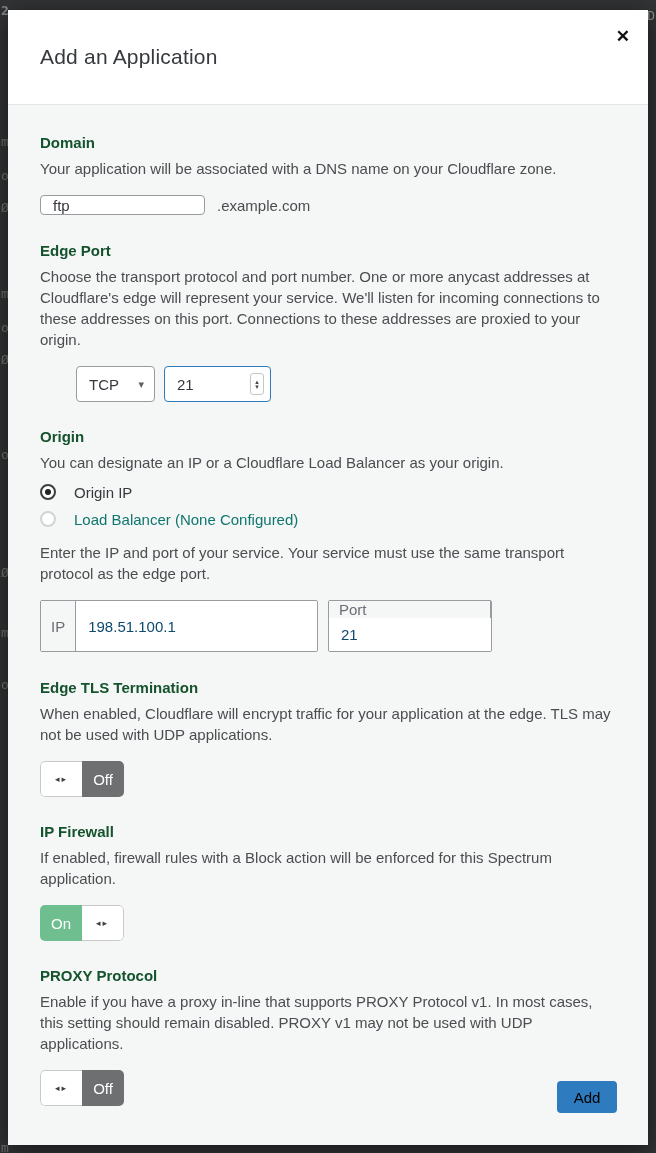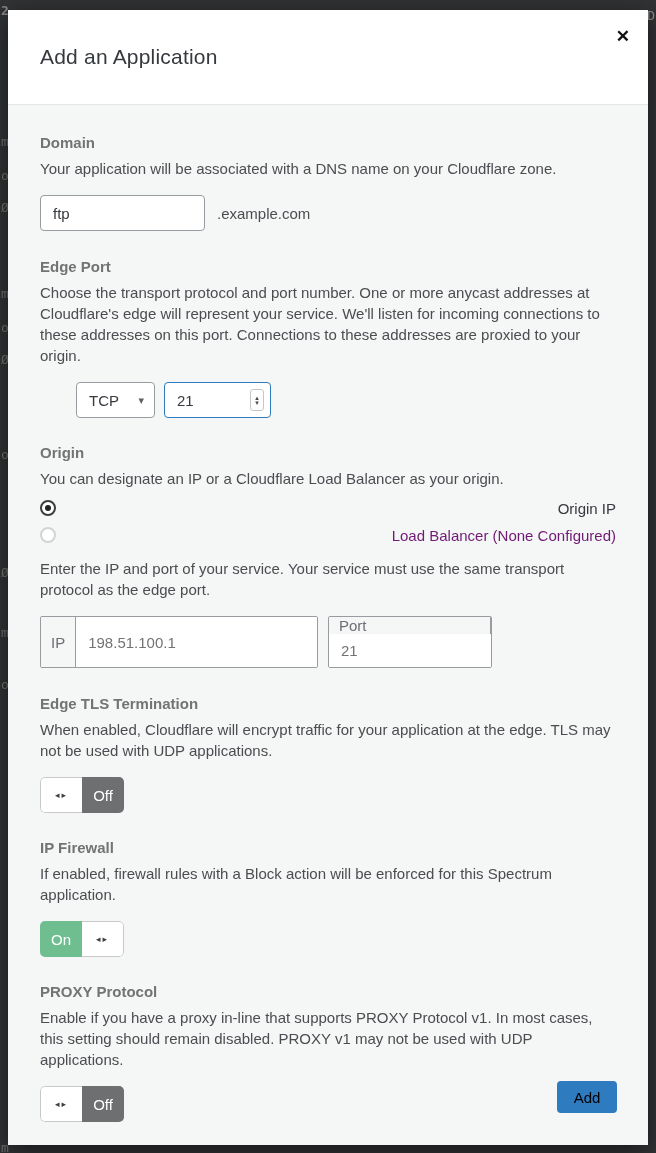--- a/index.html
+++ b/index.html
@@ -34,29 +34,29 @@
     font-size:21px; font-weight:400; color:#36393d; letter-spacing:.2px;
   }
   .close-btn {
     position:absolute; right:18px; top:18px; font-size:17px; font-weight:700;
     color:#111; cursor:pointer; line-height:1;
   }
 
   .modal-body { padding:29px 32px 0 32px; }
 
   .section-heading {
-    font-size:15px; font-weight:700; color:#737373; margin:0 0 7px 0;
+    font-size:15px; font-weight:700; color:#14532d; margin:0 0 7px 0;
   }
   .section-desc {
     font-size:15px; color:#4b4d51; line-height:21px; margin:0 0 16px 0;
   }
 
   
   .text-input {
-    height:36px; border:1px solid #989ba0; border-radius:4px; background:#fff;
+    height:20px; border:1px solid #989ba0; border-radius:4px; background:#fff;
     font-size:15px; color:#36393d; padding:0 12px; outline:none;
     font-family:"Liberation Sans", sans-serif;
   }
 
   .domain-row { display:flex; align-items:center; margin-bottom:27px; }
   .domain-input { width:165px; }
   .domain-suffix { font-size:15px; color:#4b4d51; margin-left:12px; }
 
   .edgeport-row { display:flex; align-items:flex-end; gap:9px; margin-bottom:26px;padding-left:36px; }
   .select {
@@ -76,48 +76,48 @@
     font-family:"Liberation Sans", sans-serif;
   }
   .spinner {
     width:14px; height:22px; border:1px solid #c6c6c6; border-radius:3px; background:#fff;
     display:flex; flex-direction:column; align-items:center; justify-content:center;
     cursor:pointer;
   }
   .spinner span { font-size:7px; line-height:5px; color:#4a4a4a; }
 
   
-  .radio-row { display:flex; align-items:center; height:22px; margin-bottom:5px; cursor:pointer;justify-content:space-between; }
+  .radio-row { display:flex; align-items:center; height:22px; margin-bottom:5px; cursor:pointer; }
   .radio-circle {
     width:16px; height:16px; border-radius:50%; border:2px solid #3b3d40;
     position:relative; background:#fff; flex:none;
   }
   .radio-circle.checked::after {
     content:""; position:absolute; left:3px; top:3px; width:6px; height:6px;
     border-radius:50%; background:#222;
   }
   .radio-circle.disabled { border-color:#d2d3d5; }
   .radio-label { margin-left:18px; font-size:15px; color:#36393d; }
-  .radio-label.disabled { color:#701a75; }
+  .radio-label.disabled { color:#0f766e; }
   .origin-desc2 { margin-top:12px; }
 
   
   .ipport-row { display:flex; gap:10px; margin-bottom:27px; }
   .input-group {
     display:flex; height:52px; border:1px solid #989ba0; border-radius:2px;
     background:#fff; overflow:hidden;
   }
   .ig-ip { width:278px; }
   .ig-port { width:164px;flex-direction:column; }
   .input-prefix {
     background:#f5f6f6; color:#6c6e72; font-size:15px; padding:0 10px;
     display:flex; align-items:center; border-right:1px solid #989ba0; flex:none;
   }
   .input-group input {
-    border:none; outline:none; flex:1; min-width:0; font-size:15px; color:#737373;
+    border:none; outline:none; flex:1; min-width:0; font-size:15px; color:#0c4a6e;
     padding:0 12px; font-family:"Liberation Sans", sans-serif; background:#fff;
   }
 
   
   .toggle {
     display:inline-flex; height:36px; border-radius:5px; overflow:hidden;
     margin-bottom:26px; cursor:pointer;
   }
   .toggle .half {
     width:42px; height:36px; display:flex; align-items:center; justify-content:center;

